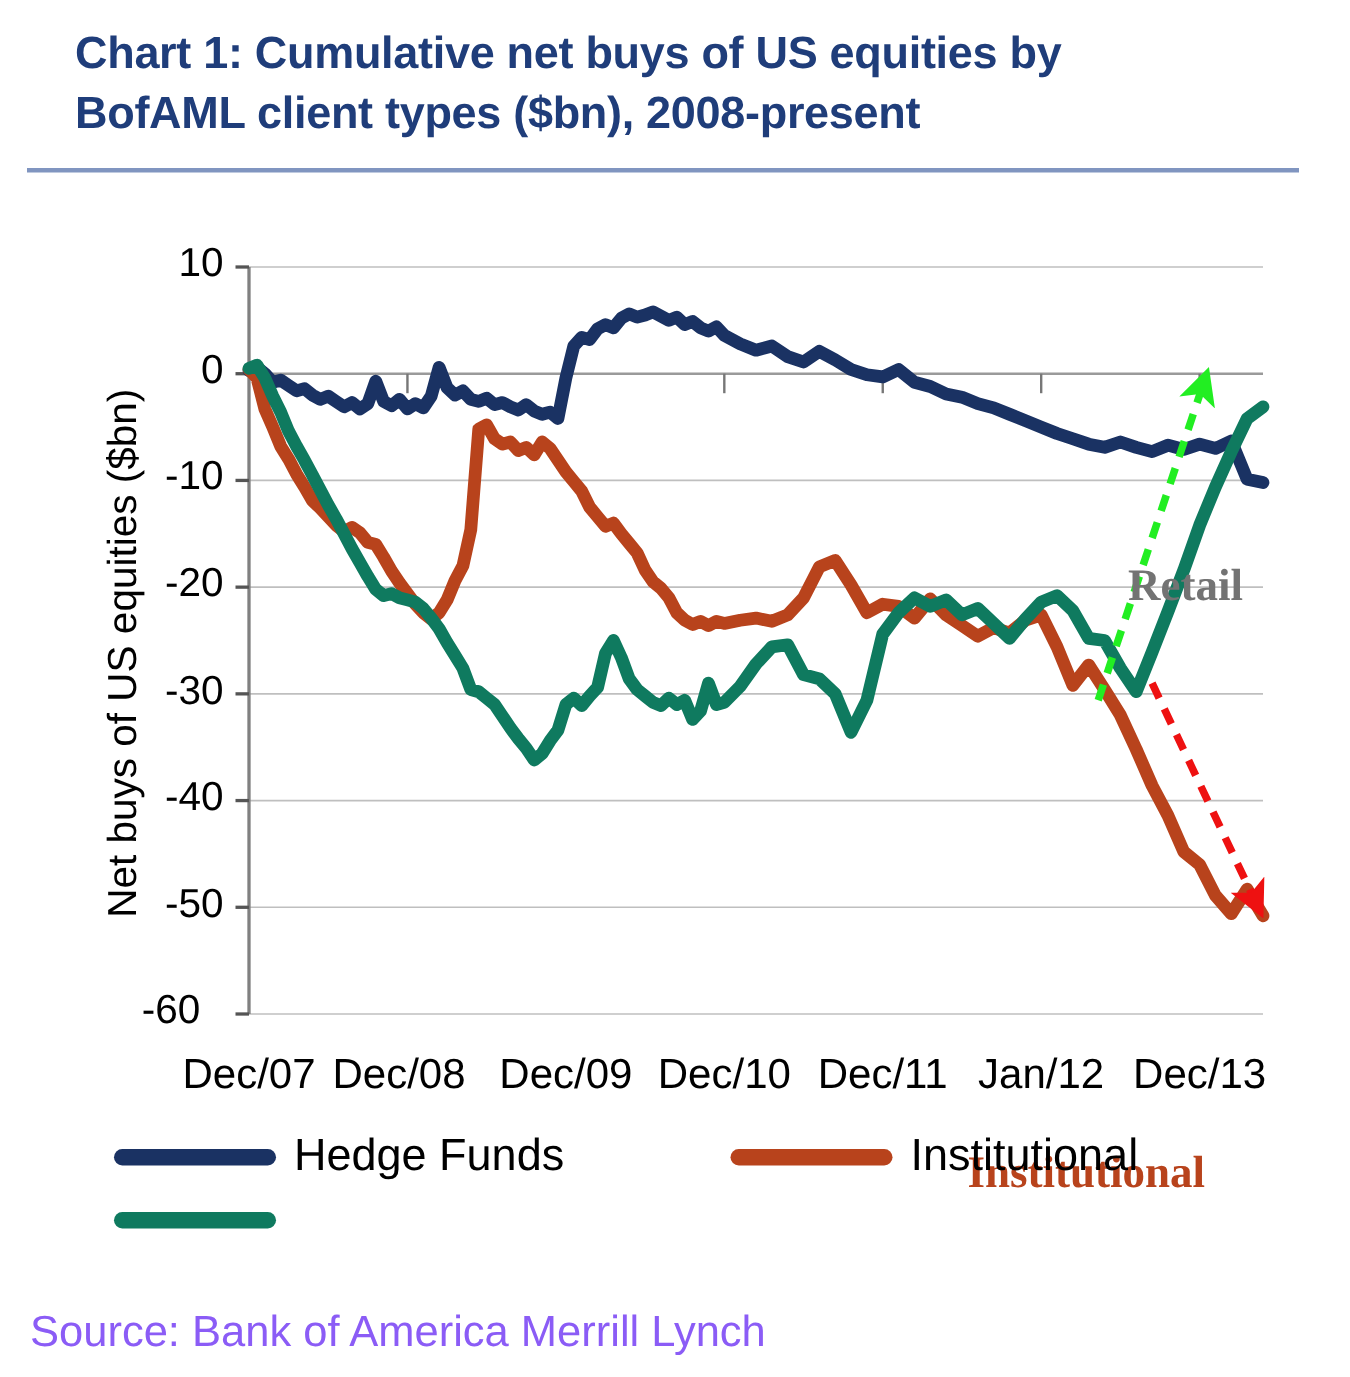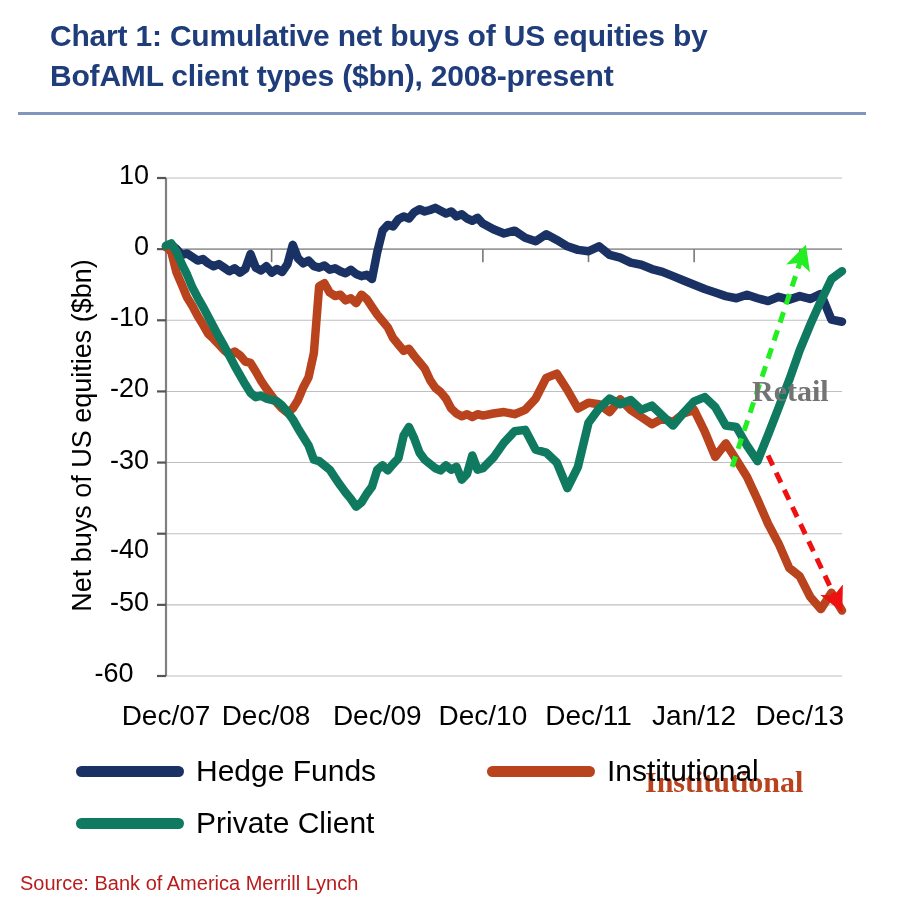--- a/index.html
+++ b/index.html
@@ -30,21 +30,21 @@
   
   #legend{position:absolute;left:0;top:752px;width:804px;height:100px;}
   .leg-item{position:absolute;display:flex;align-items:center;}
   .leg-swatch{width:108px;height:11px;border-radius:6px;flex:none;}
   .leg-text{margin-left:12px;font-size:30px;color:#000;font-family:"Liberation Sans",sans-serif;line-height:1;}
   #leg-0{left:76px;top:4px;}
   #leg-1{left:487px;top:4px;}
   #leg-2{left:76px;top:56px;}
 
   
-  #source{position:absolute;left:20px;top:872px;font-size:20px;color:#b91c1c;font-family:"Liberation Sans",sans-serif;}
+  #source{position:absolute;left:20px;top:872px;font-size:29px;color:#8b5cf6;font-family:"Liberation Sans",sans-serif;}
 </style>
 </head>
 <body>
 
 <div id="title-block">
   <div id="chart-title" style="color: rgb(31, 61, 122);">Chart 1: Cumulative net buys of US equities by
 BofAML client types ($bn), 2008-present</div>
 </div>
 <div id="title-rule" style="background: rgb(128, 149, 192);"></div>
 
@@ -96,21 +96,21 @@
       </g>
   </svg>
 
   <div id="ylabel">Net buys of US equities ($bn)</div>
   <div id="ytick-labels">
       <div class="ytick-lab" style="left: 79px; top: 10px;">10</div>
       <div class="ytick-lab" style="left: 79px; top: 81.1429px;">0</div>
       <div class="ytick-lab" style="left: 79px; top: 152.286px;">-10</div>
       <div class="ytick-lab" style="left: 79px; top: 223.429px;">-20</div>
       <div class="ytick-lab" style="left: 79px; top: 294.571px;">-30</div>
-      <div class="ytick-lab" style="left: 79px; top: 365.714px; margin-top: 18px;">-40</div>
+      <div class="ytick-lab" style="left: 79px; top: 365.714px;">-40</div>
       <div class="ytick-lab" style="left: 79px; top: 436.857px;">-50</div>
       <div class="ytick-lab" style="left: 79px; top: 508px; text-align: center;">-60</div>
     </div>
   <div id="xtick-labels">
       <div class="xtick-lab" style="left: 96px; top: 550px;">Dec/07</div>
       <div class="xtick-lab" style="left: 196px; top: 550px;">Dec/08</div>
       <div class="xtick-lab" style="left: 307.25px; top: 550px;">Dec/09</div>
       <div class="xtick-lab" style="left: 412.875px; top: 550px;">Dec/10</div>
       <div class="xtick-lab" style="left: 518.5px; top: 550px;">Dec/11</div>
       <div class="xtick-lab" style="left: 624.125px; top: 550px;">Jan/12</div>
@@ -125,17 +125,16 @@
   <div class="leg-item" id="leg-0">
     <span class="leg-swatch" style="background: rgb(26, 50, 99);"></span>
     <span class="leg-text">Hedge Funds</span>
   </div>
   <div class="leg-item" id="leg-1">
     <span class="leg-swatch" style="background: rgb(184, 67, 28);"></span>
     <span class="leg-text">Institutional</span>
   </div>
   <div class="leg-item" id="leg-2">
     <span class="leg-swatch" style="background: rgb(15, 122, 95);"></span>
-    <span class="leg-text">Private Client</span>
   </div>
 </div>
 
 <div id="source">Source: Bank of America Merrill Lynch</div>
 
 </body></html>

